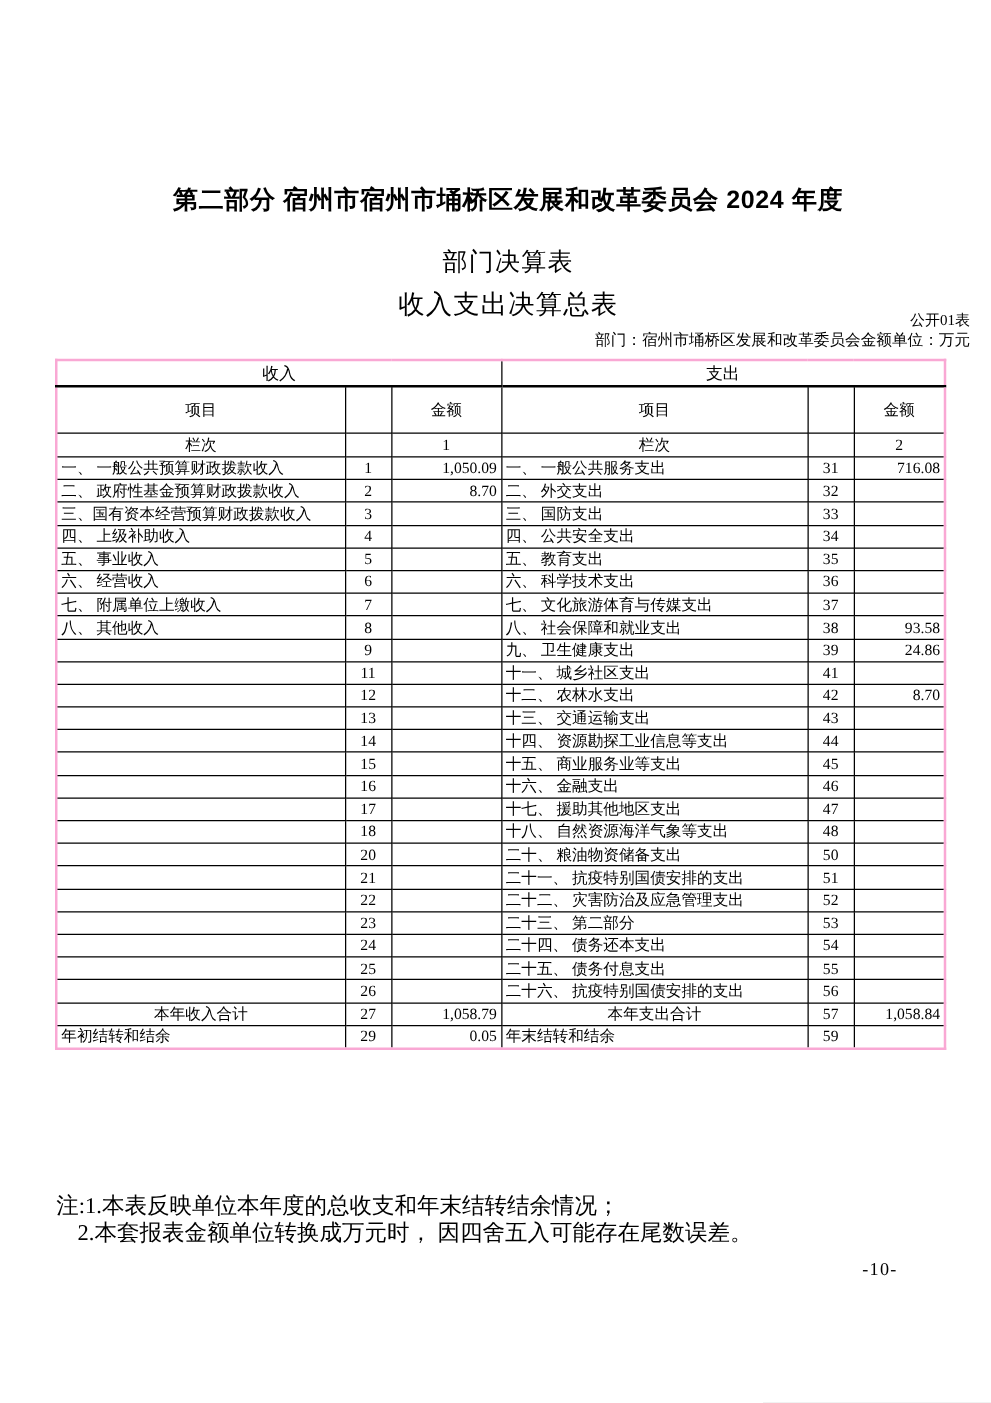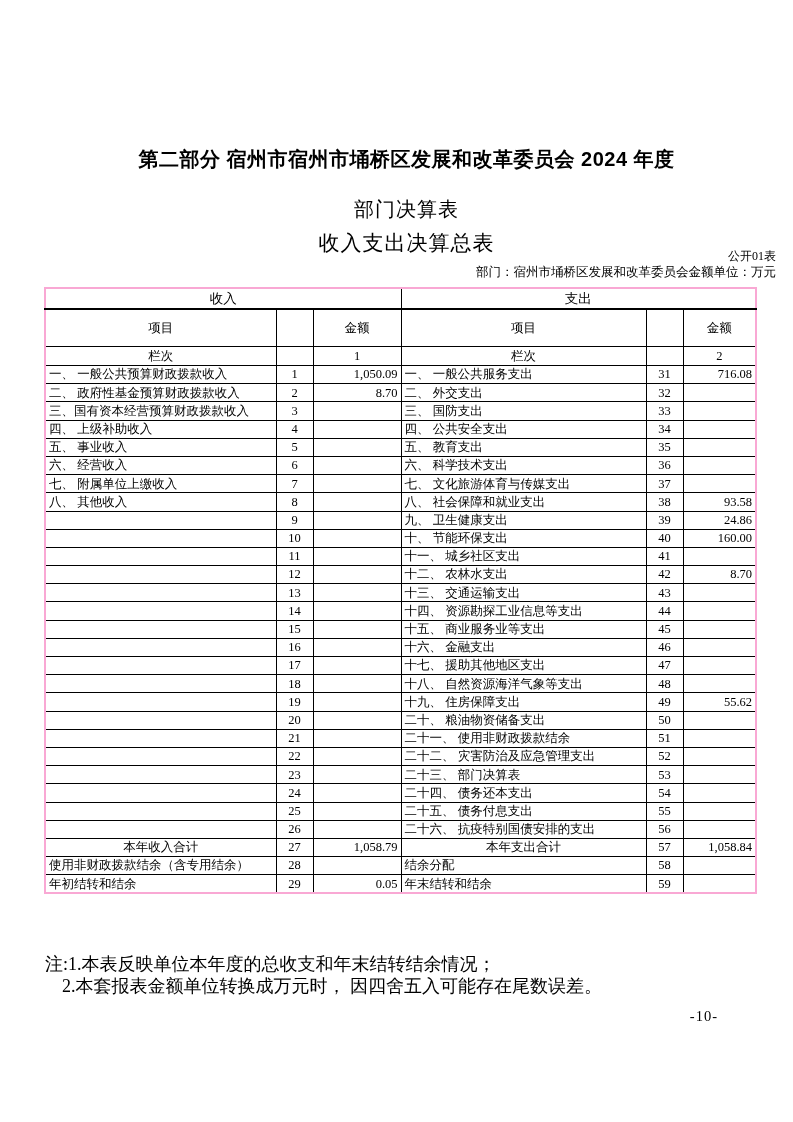--- a/index.html
+++ b/index.html
@@ -186,28 +186,20 @@
         <tr class="drow">
       <td class="item"></td>
       <td class="rownum">9</td>
       <td class="amt"></td>
       <td class="item">九、 卫生健康支出</td>
       <td class="rownum">39</td>
       <td class="amt">24.86</td>
     </tr>
         <tr class="drow">
       <td class="item"></td>
-      <td class="rownum">10</td>
-      <td class="amt"></td>
-      <td class="item">十、 节能环保支出</td>
-      <td class="rownum">40</td>
-      <td class="amt">160.00</td>
-    </tr>
-        <tr class="drow">
-      <td class="item"></td>
       <td class="rownum">11</td>
       <td class="amt"></td>
       <td class="item">十一、 城乡社区支出</td>
       <td class="rownum">41</td>
       <td class="amt"></td>
     </tr>
         <tr class="drow">
       <td class="item"></td>
       <td class="rownum">12</td>
       <td class="amt"></td>
@@ -258,55 +250,47 @@
         <tr class="drow">
       <td class="item"></td>
       <td class="rownum">18</td>
       <td class="amt"></td>
       <td class="item">十八、 自然资源海洋气象等支出</td>
       <td class="rownum">48</td>
       <td class="amt"></td>
     </tr>
         <tr class="drow">
       <td class="item"></td>
-      <td class="rownum">19</td>
-      <td class="amt"></td>
-      <td class="item">十九、 住房保障支出</td>
-      <td class="rownum">49</td>
-      <td class="amt">55.62</td>
-    </tr>
-        <tr class="drow">
-      <td class="item"></td>
       <td class="rownum">20</td>
       <td class="amt"></td>
       <td class="item">二十、 粮油物资储备支出</td>
       <td class="rownum">50</td>
       <td class="amt"></td>
     </tr>
         <tr class="drow">
       <td class="item"></td>
       <td class="rownum">21</td>
       <td class="amt"></td>
-      <td class="item">二十一、 使用非财政拨款结余</td>
+      <td class="item">二十一、 抗疫特别国债安排的支出</td>
       <td class="rownum">51</td>
       <td class="amt"></td>
     </tr>
         <tr class="drow">
       <td class="item"></td>
       <td class="rownum">22</td>
       <td class="amt"></td>
       <td class="item">二十二、 灾害防治及应急管理支出</td>
       <td class="rownum">52</td>
       <td class="amt"></td>
     </tr>
         <tr class="drow">
       <td class="item"></td>
       <td class="rownum">23</td>
       <td class="amt"></td>
-      <td class="item">二十三、 部门决算表</td>
+      <td class="item">二十三、 第二部分</td>
       <td class="rownum">53</td>
       <td class="amt"></td>
     </tr>
         <tr class="drow">
       <td class="item"></td>
       <td class="rownum">24</td>
       <td class="amt"></td>
       <td class="item">二十四、 债务还本支出</td>
       <td class="rownum">54</td>
       <td class="amt"></td>
@@ -329,28 +313,20 @@
     </tr>
         <tr class="drow">
       <td class="item total">本年收入合计</td>
       <td class="rownum">27</td>
       <td class="amt">1,058.79</td>
       <td class="item total">本年支出合计</td>
       <td class="rownum">57</td>
       <td class="amt">1,058.84</td>
     </tr>
         <tr class="drow">
-      <td class="item">使用非财政拨款结余（含专用结余）</td>
-      <td class="rownum">28</td>
-      <td class="amt"></td>
-      <td class="item">结余分配</td>
-      <td class="rownum">58</td>
-      <td class="amt"></td>
-    </tr>
-        <tr class="drow">
       <td class="item">年初结转和结余</td>
       <td class="rownum">29</td>
       <td class="amt">0.05</td>
       <td class="item">年末结转和结余</td>
       <td class="rownum">59</td>
       <td class="amt"></td>
     </tr>
       </tbody>
   </table>
 

